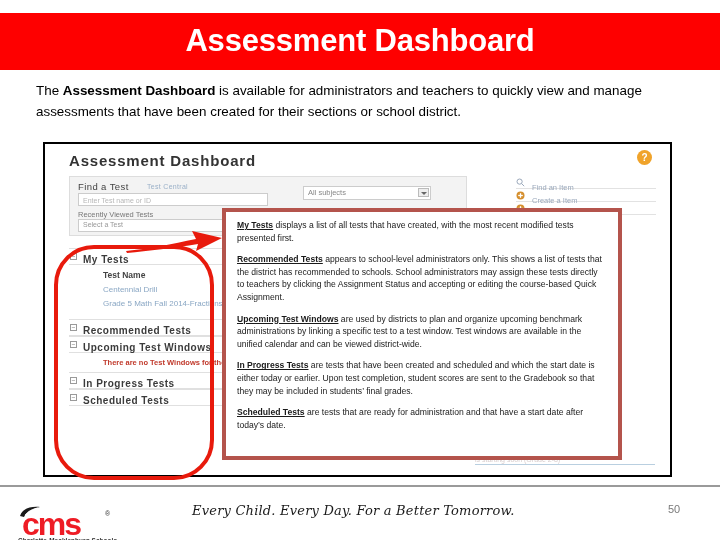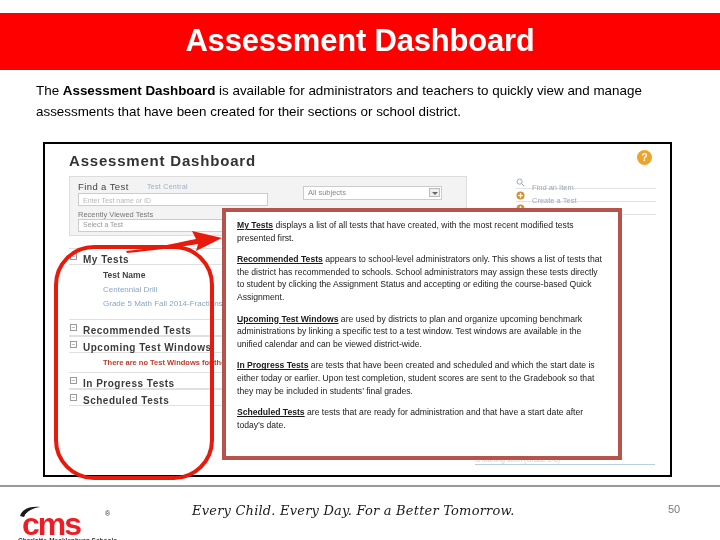--- a/index.html
+++ b/index.html
@@ -170,21 +170,21 @@
     top: 3px;
     border-left: 3px solid transparent;
     border-right: 3px solid transparent;
     border-top: 3px solid #666666;
   }
 
   .subject-select {
     position: absolute;
     left: 258px;
     top: 42px;
-    width: 139px;
+    width: 128px;
     height: 14px;
     border: 1px solid #cccccc;
     background: #ffffff;
     box-sizing: border-box;
   }
   .subject-select .sel-text {
     position: absolute;
     left: 4px;
     top: 1px;
     font-size: 7.5px;
@@ -448,21 +448,21 @@
       <span class="alabel">Find an Item</span>
     </div>
     <div class="action-row">
       <span class="ico">
         <svg width="9" height="9" viewBox="0 0 9 9">
             <circle cx="4.5" cy="4.5" r="4" fill="#d58f2e"></circle>
             <line x1="4.5" y1="2.2" x2="4.5" y2="6.8" stroke="#fff" stroke-width="1.3"></line>
             <line x1="2.2" y1="4.5" x2="6.8" y2="4.5" stroke="#fff" stroke-width="1.3"></line>
           </svg>
       </span>
-      <span class="alabel">Create a Test</span>
+      <span class="alabel">Create a Item</span>
     </div>
     <div class="action-row">
       <span class="ico">
         <svg width="9" height="9" viewBox="0 0 9 9">
             <circle cx="4.5" cy="4.5" r="4" fill="#d58f2e"></circle>
             <line x1="4.5" y1="2.2" x2="4.5" y2="6.8" stroke="#fff" stroke-width="1.3"></line>
             <line x1="2.2" y1="4.5" x2="6.8" y2="4.5" stroke="#fff" stroke-width="1.3"></line>
           </svg>
       </span>
       <span class="alabel">Create an Item</span>
@@ -511,21 +511,21 @@
 <div class="red-ring"></div>
 
 <div class="red-arrow">
   <svg width="100" height="30" viewBox="0 0 100 30">
     <path d="M0,27 C22,25 46,20 70,15 L66,7 L96,14 L70,27 L72,20 C48,24 22,27 1,29 Z" fill="#e81a0c"></path>
   </svg>
 </div>
 
 <div class="callout">
   <p class="co-p"><span class="co-term">My Tests</span><span>  displays a list of all tests that have created, with the most recent modified tests presented first.</span></p>
-  <p class="co-p"><span class="co-term">Recommended Tests</span><span>  appears to school-level administrators only.  This shows a list of tests that the district has recommended to schools. School administrators may assign these tests directly to student by clicking the Assignment Status and accepting or editing the course-based Quick Assignment.</span></p>
+  <p class="co-p"><span class="co-term">Recommended Tests</span><span>  appears to school-level administrators only.  This shows a list of tests that the district has recommended to schools. School administrators may assign these tests directly to teachers by clicking the Assignment Status and accepting or editing the course-based Quick Assignment.</span></p>
   <p class="co-p"><span class="co-term">Upcoming Test Windows</span><span>  are used by districts to plan and organize upcoming benchmark administrations by linking a  specific test to a test window.  Test windows are available in the unified calendar and can be viewed district-wide.</span></p>
   <p class="co-p"><span class="co-term">In Progress Tests</span><span>   are tests that have been created and scheduled and which the start date is either today or earlier.  Upon test completion, student scores are sent to the Gradebook so that they may be included in students’ final grades.</span></p>
   <p class="co-p"><span class="co-term">Scheduled Tests</span><span>  are tests that are ready for administration and that have a start date after today’s date.</span></p>
 </div>
 
 <div class="footer-rule"></div>
 
 <div class="cms-logo">
   <span class="cms-leaf">
     <svg width="26" height="12" viewBox="0 0 26 12">

